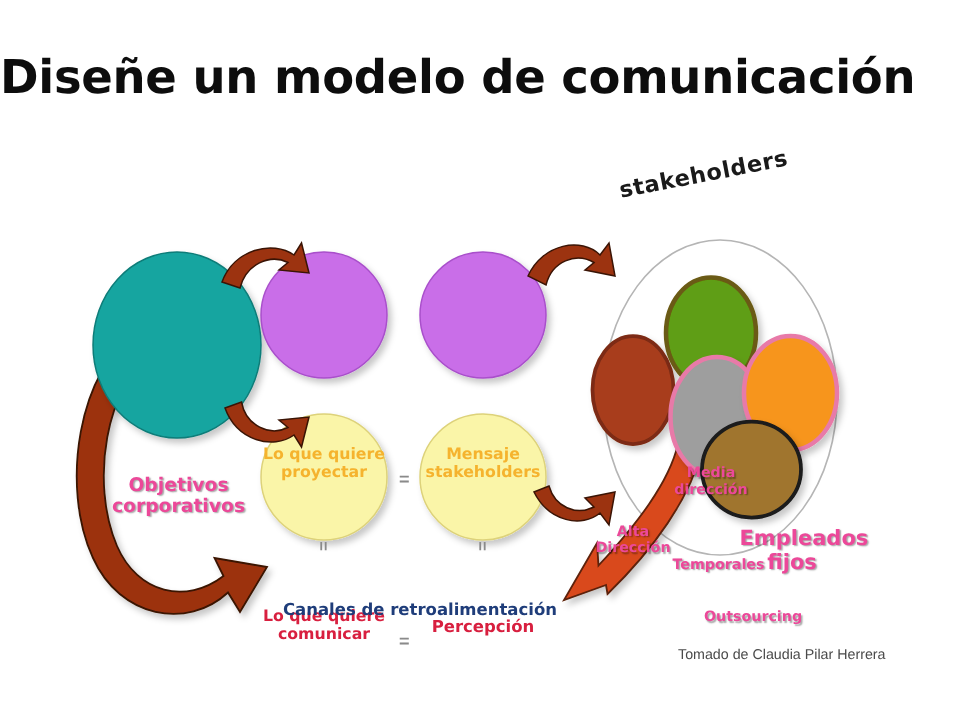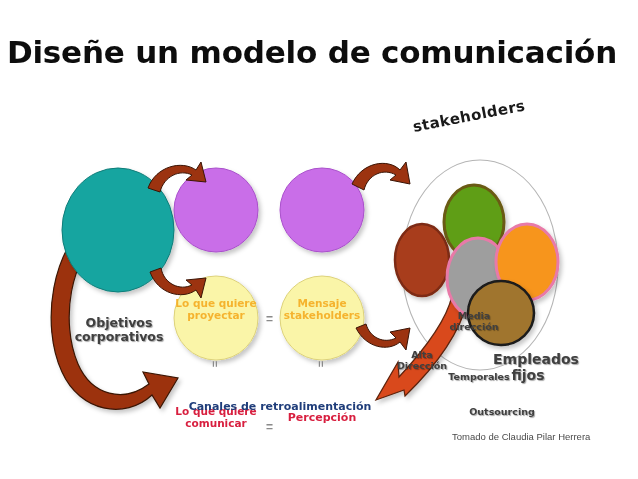--- a/index.html
+++ b/index.html
@@ -1,32 +1,32 @@
 <!DOCTYPE html>
 <html><head>
 <meta charset="utf-8">
 <style>
   html,body{margin:0;padding:0;background:#ffffff;}
   body{width:638px;height:479px;overflow:hidden;font-family:"Liberation Sans",sans-serif;}
   #stage{position:relative;width:638px;height:479px;background:#fff;}
 
   #title{
-    position:absolute;left:0;top:34px;width:624px;text-align:center;
+    position:absolute;left:0;top:34px;width:624px;
     font-family:"DejaVu Sans",sans-serif;font-weight:bold;font-size:31px;
     color:#0d0d0d;letter-spacing:-0.2px;
   }
 
   #diagram{position:absolute;left:0;top:100px;width:638px;height:360px;}
   svg{display:block;}
 
   .lbl{
     position:absolute;text-align:center;font-weight:bold;line-height:1.12;
     pointer-events:none;font-family:"DejaVu Sans",sans-serif;
   }
-  .lbl-white{color:#404040;text-shadow:1px 1px 1px rgba(0,0,0,.35);}
+  .lbl-white{color:#ec4899;text-shadow:1px 1px 1px rgba(0,0,0,.35);}
   .lbl-gold{color:#f5b32e;}
   .lbl-crim{color:#d81f3f;}
   .lbl-blue{color:#1f3d7a;}
 
   #stk{
     position:absolute;left:413px;top:118px;width:130px;
     font-family:"DejaVu Sans",sans-serif;font-weight:bold;font-size:15px;
     color:#1a1a1a;transform:rotate(-11deg);transform-origin:left center;
     letter-spacing:.4px;
   }

